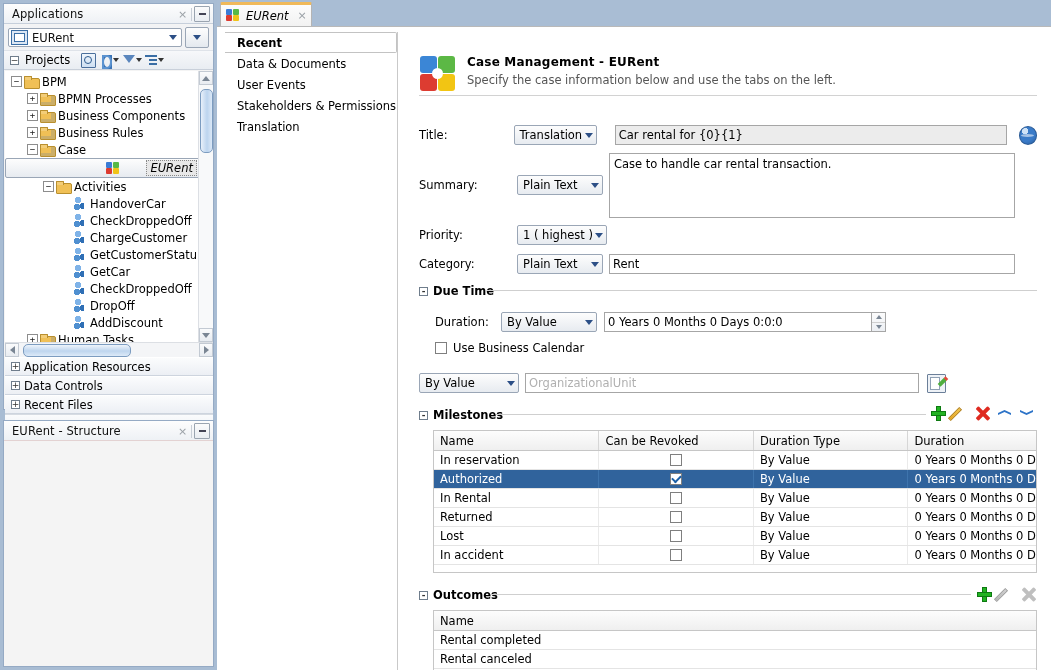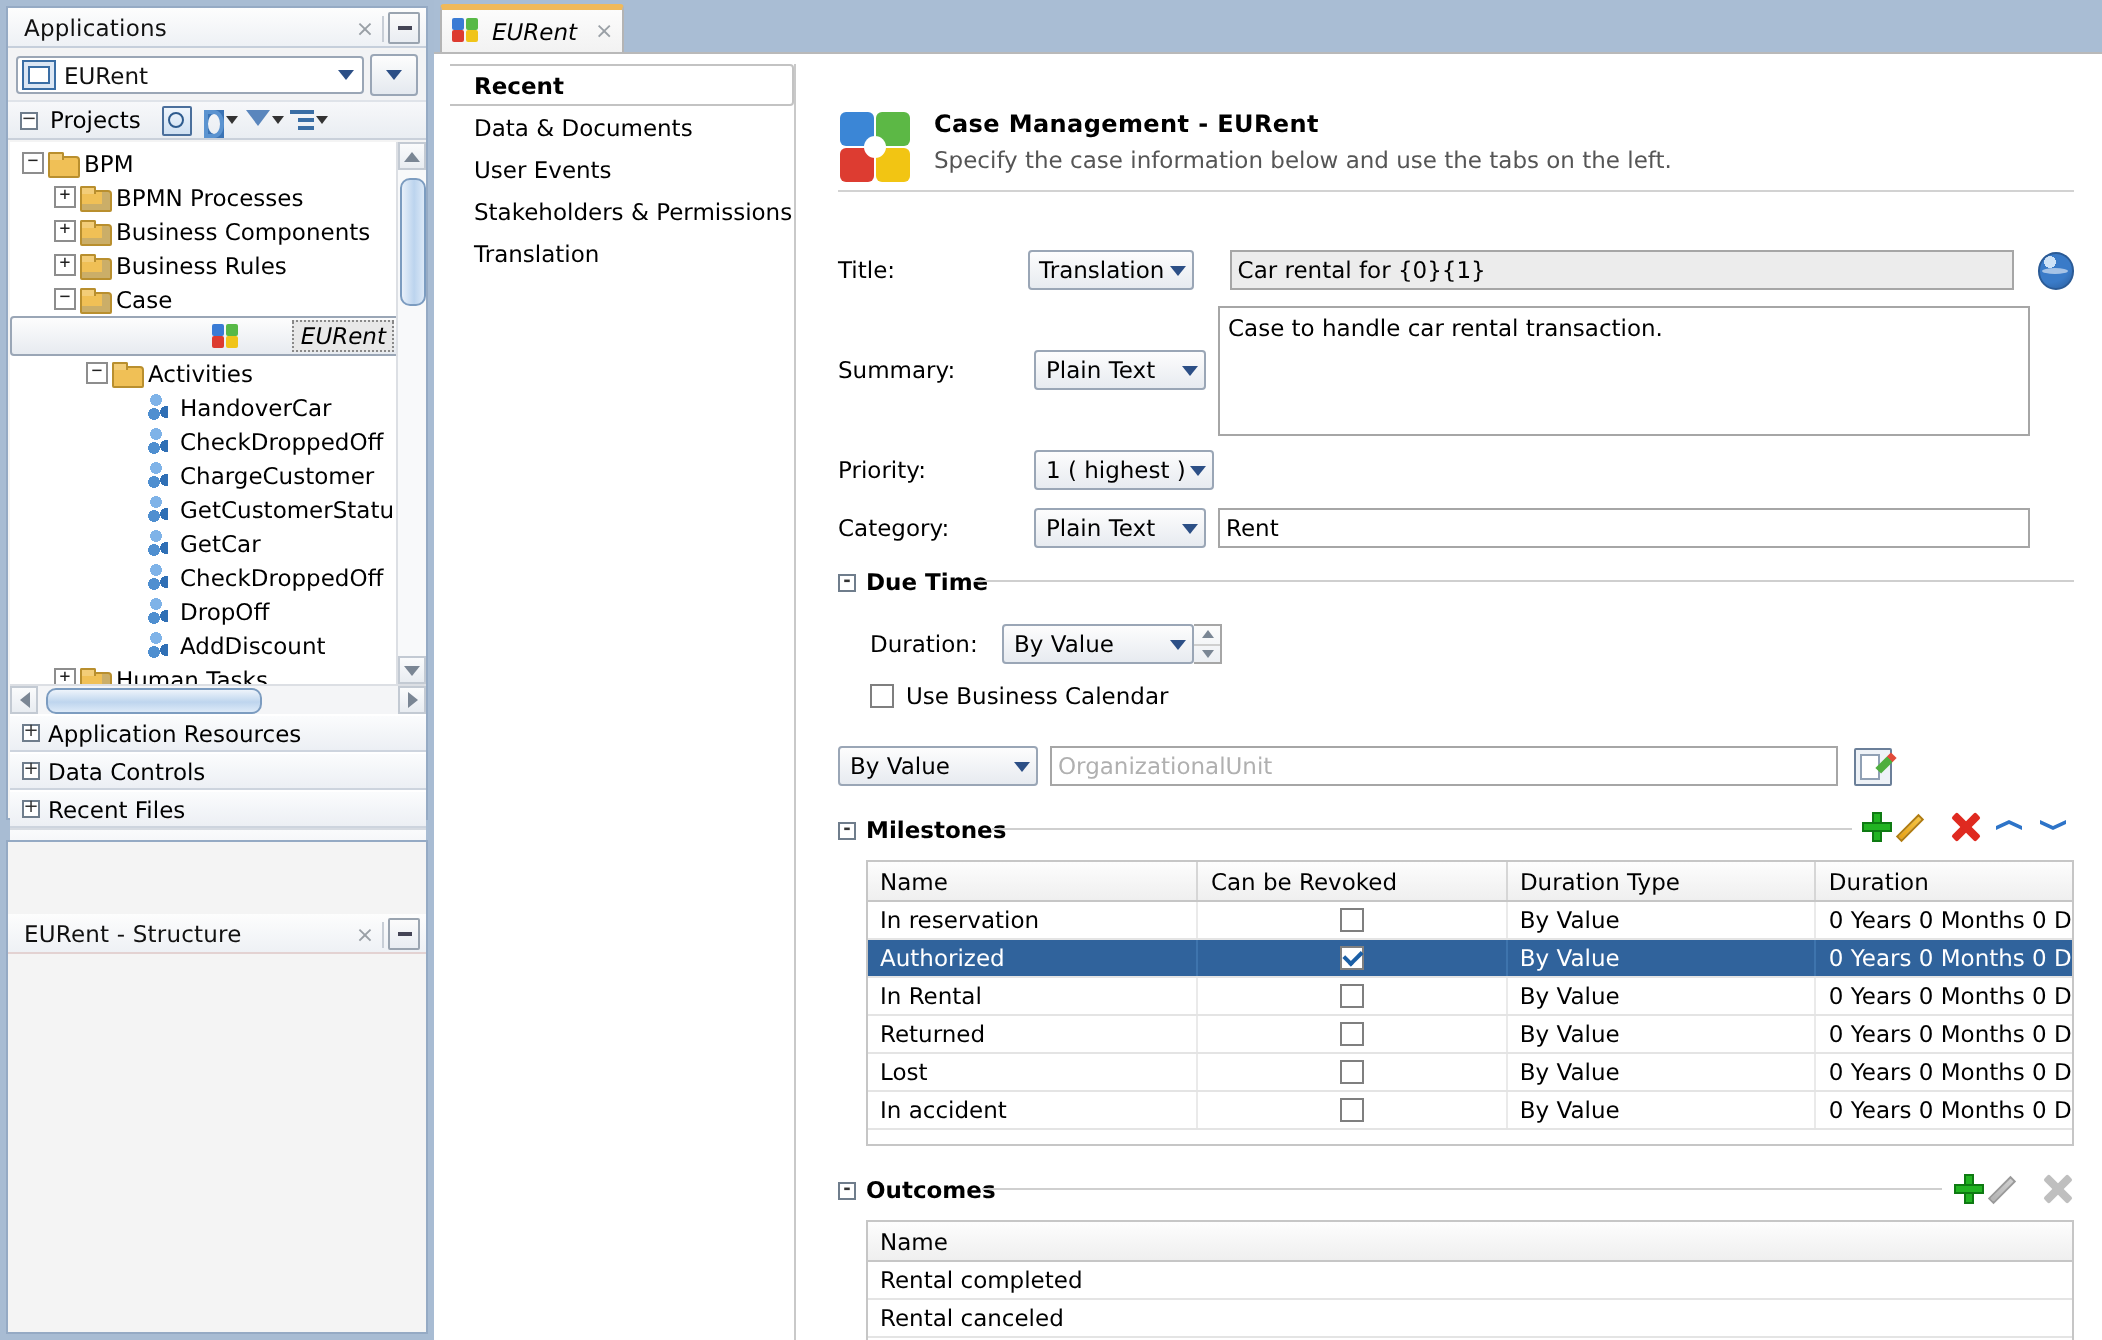--- a/index.html
+++ b/index.html
@@ -413,21 +413,21 @@
       <div class="acc" style="top:391px;">
         <span class="expander">+</span>
         <span>Recent Files</span>
       </div>
       <div id="acc-grip" style="top:410px;height:14px;">
         <span class="grip-tri"></span>
       </div>
     </div>
 
     <div id="struct-panel" class="panel">
-      <div class="panel-title" style="border-bottom:1px solid #e3d2d2;margin-top:36px;">
+      <div class="panel-title" style="border-bottom:1px solid #e3d2d2;">
         <span class="ttl">EURent - Structure</span>
         <span class="ctrls">
           <span class="pt-x">×</span>
           <span class="pt-sep"></span>
           <span class="pt-min">
               <i></i>
             </span>
         </span>
       </div>
     </div>
@@ -524,20 +524,21 @@
           <span>Due Time</span>
         </div>
         <div class="section-rule" style="left:88px;top:263px;width:550px;"></div>
 
         <div class="frow" style="left:36px;top:285px;">
           <span class="flabel" style="width:66px;line-height:20px;">Duration:</span>
           <span class="sel" style="width:96px;">
             <span>By Value</span>
             <span class="tri-down"></span>
           </span>
+          <span class="txt" style="width:268px;margin-left:7px;">0 Years 0 Months 0 Days 0:0:0</span>
           <span class="spin">
             <div>
                 <span class="tri-up-s" style="border-bottom-width:4px;border-left-width:3px;border-right-width:3px;"></span>
               </div>
             <div>
                 <span class="tri-down-s" style="border-top-width:4px;border-left-width:3px;border-right-width:3px;"></span>
               </div>
           </span>
         </div>
 

